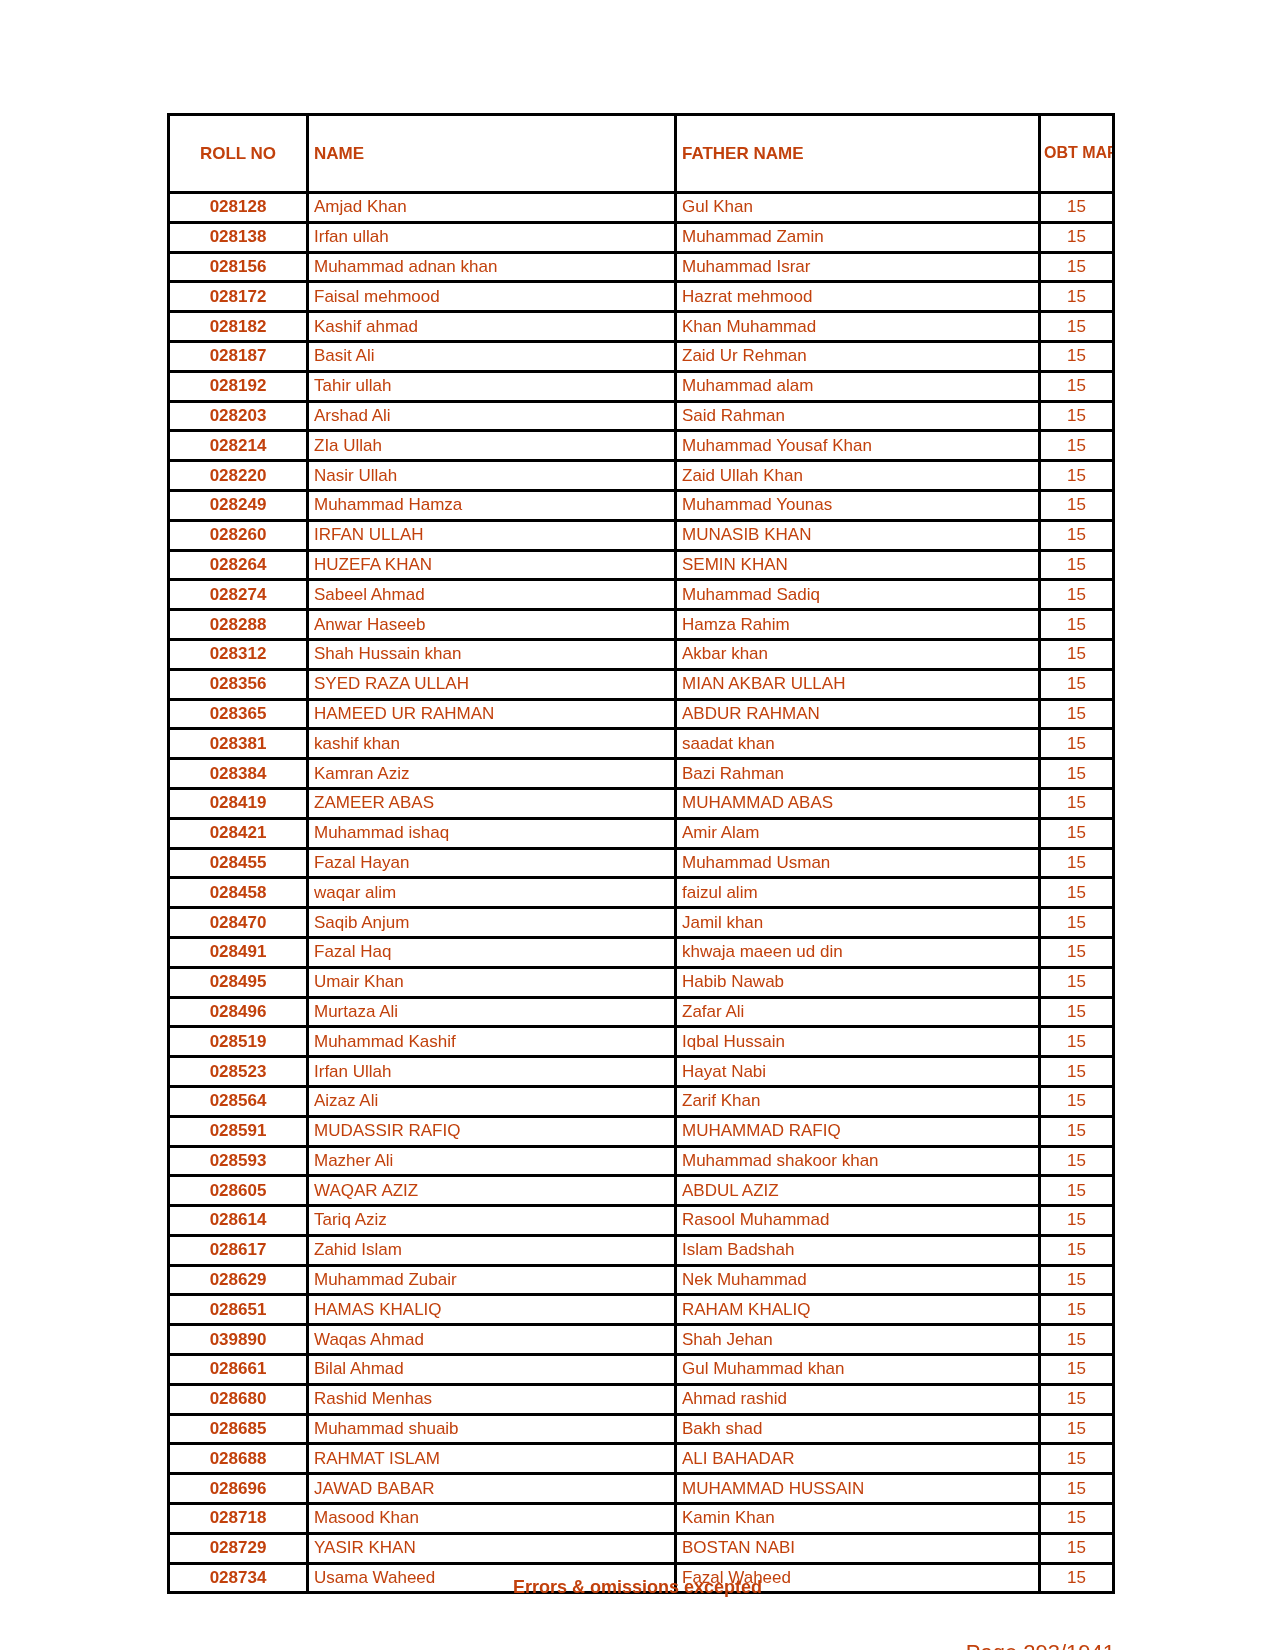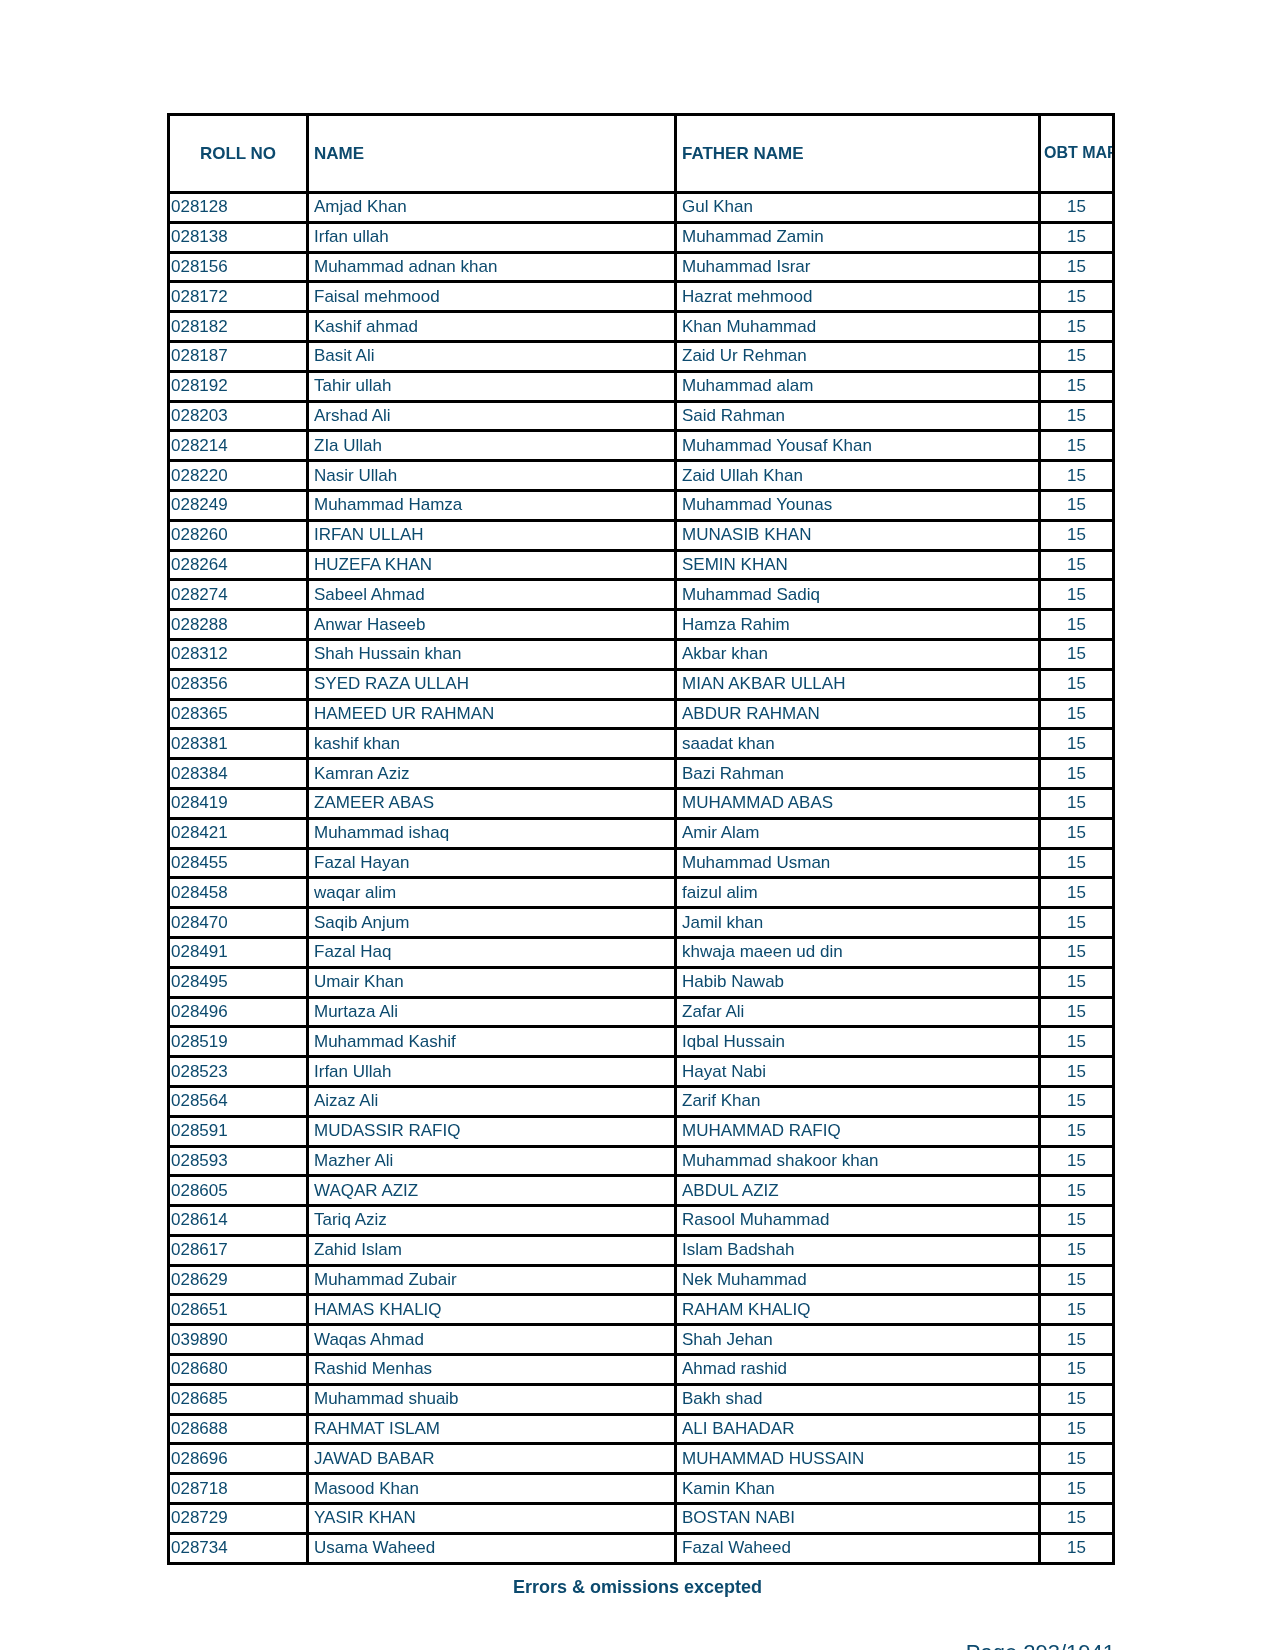--- a/index.html
+++ b/index.html
@@ -1,21 +1,21 @@
 <!DOCTYPE html>
 <html><head>
 <meta charset="utf-8">
 <style>
   html, body { margin: 0; padding: 0; background: #ffffff; }
   .page {
     position: relative;
     width: 1275px;
     height: 1650px;
     background: #ffffff;
-    color: #0c4a6e;
+    color: #c2410c;
     font-family: "Liberation Sans", sans-serif;
     overflow: hidden;
   }
   table.results-table {
     position: absolute;
     left: 167px;
     top: 113px;
     width: 945px;
     border-collapse: collapse;
     table-layout: fixed;
@@ -38,21 +38,21 @@
     text-align: center;
     font-size: 16px;
     line-height: 1.4;
     padding: 0 3px;
     white-space: normal;
   }
   tbody td {
     height: 24.8px;
     font-size: 17px;
   }
-  td.cell-roll { text-align: left; font-weight: normal; margin-top: 8px; }
+  td.cell-roll { text-align: center; font-weight: bold; margin-top: 8px; }
   td.cell-name, td.cell-father { text-align: left; padding-left: 5px; }
   td.cell-marks { text-align: center; }
   .footer-disclaimer {
     position: absolute;
     top: 1577px;
     left: 0;
     width: 1275px;
     text-align: center;
     font-size: 18px;
     font-weight: bold;
@@ -352,20 +352,26 @@
       <td class="cell-marks">15</td>
     </tr>
 
     <tr>
       <td class="cell-roll">039890</td>
       <td class="cell-name">Waqas Ahmad</td>
       <td class="cell-father">Shah Jehan</td>
       <td class="cell-marks">15</td>
     </tr>
 
+    <tr>
+      <td class="cell-roll">028661</td>
+      <td class="cell-name">Bilal Ahmad</td>
+      <td class="cell-father">Gul Muhammad khan</td>
+      <td class="cell-marks">15</td>
+    </tr>
 
     <tr>
       <td class="cell-roll">028680</td>
       <td class="cell-name">Rashid Menhas</td>
       <td class="cell-father">Ahmad rashid</td>
       <td class="cell-marks">15</td>
     </tr>
 
     <tr>
       <td class="cell-roll">028685</td>

